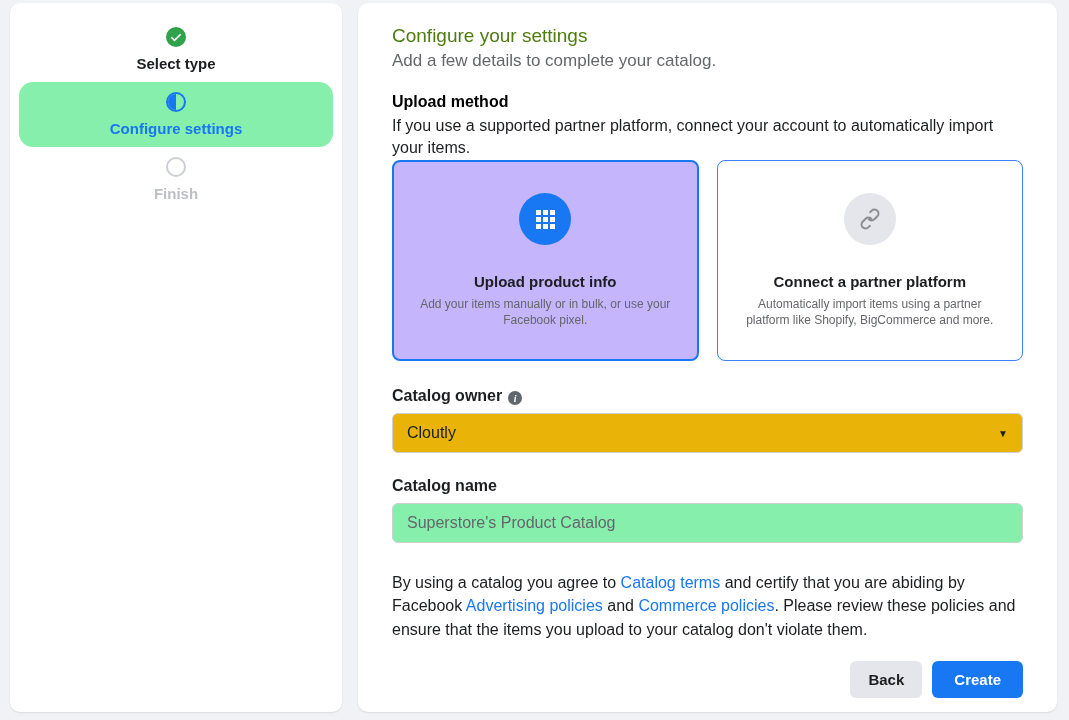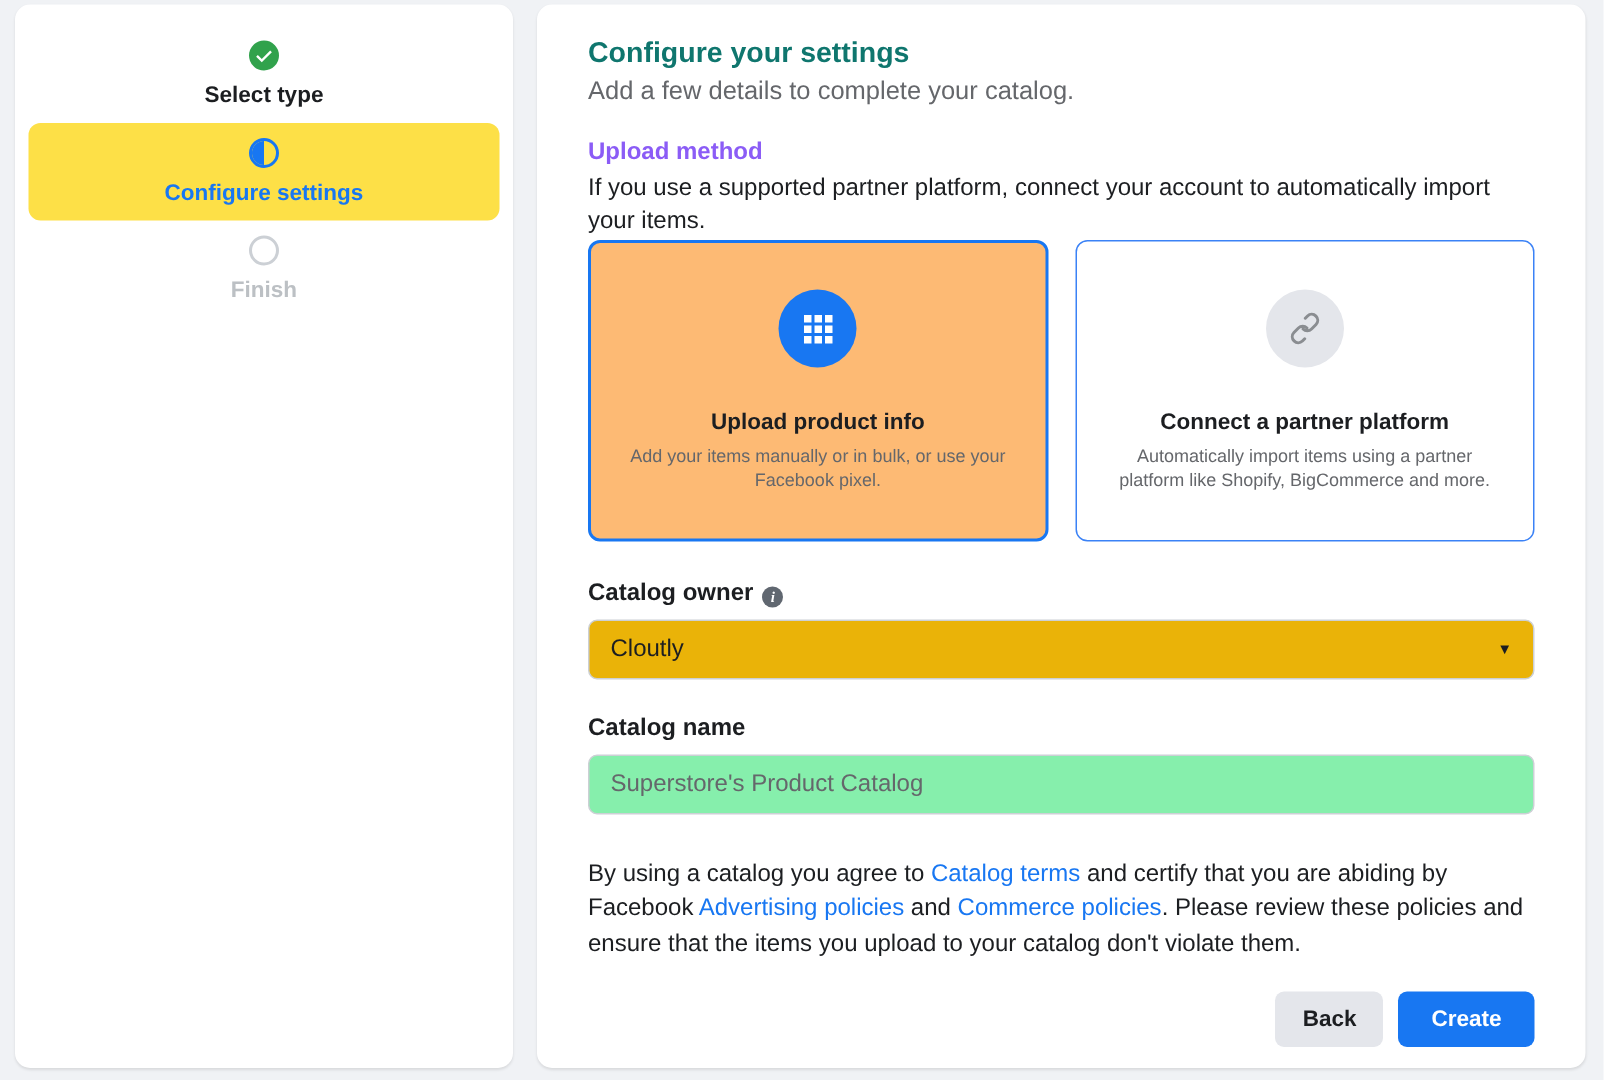--- a/index.html
+++ b/index.html
@@ -65,21 +65,22 @@
       background: #1877f2;
     }
     .step-icon.pending {
       border: 2px solid #ccd0d5;
     }
     .step-label {
       font-size: 15px;
       font-weight: 600;
     }
     .step.current {
-      background: #fde047;
+      background: #86efac;
+      border-radius: 14px;
     }
     .step.current .step-label {
       color: #1877f2;
     }
     .step.completed .step-label {
       color: #1c1e21;
     }
     .step.pending .step-label {
       color: #bcc0c4;
     }
@@ -87,33 +88,33 @@
       flex: 1;
       background: #fff;
       border-radius: 10px;
       padding: 22px 34px;
       box-shadow: 0 1px 2px rgba(0,0,0,0.1);
       display: flex;
       flex-direction: column;
     }
     .page-title {
       font-size: 19px;
-      font-weight: 700;
-      color: #0f766e;
+      font-weight: 400;
+      color: #4d7c0f;
       margin-bottom: 4px;
     }
     .page-subtitle {
       font-size: 17px;
       color: #65676b;
       margin-bottom: 22px;
     }
     .section-label {
       font-size: 16px;
       font-weight: 600;
-      color: #8b5cf6;
+      color: #000000;
       margin-bottom: 4px;
     }
     .section-description {
       font-size: 16px;
       color: #1c1e21;
       line-height: 1.4;
     }
     .cards {
       display: flex;
       gap: 18px;
@@ -125,21 +126,21 @@
       border-radius: 8px;
       padding: 32px 24px;
       text-align: center;
       cursor: pointer;
       display: flex;
       flex-direction: column;
       align-items: center;
     }
     .card.selected {
       border: 2px solid #1877f2;
-      background: #fdba74;
+      background: #c4b5fd;
       padding: 31px 23px;
     }
     .card-icon {
       width: 52px;
       height: 52px;
       border-radius: 50%;
       display: flex;
       align-items: center;
       justify-content: center;
       margin-bottom: 28px;

